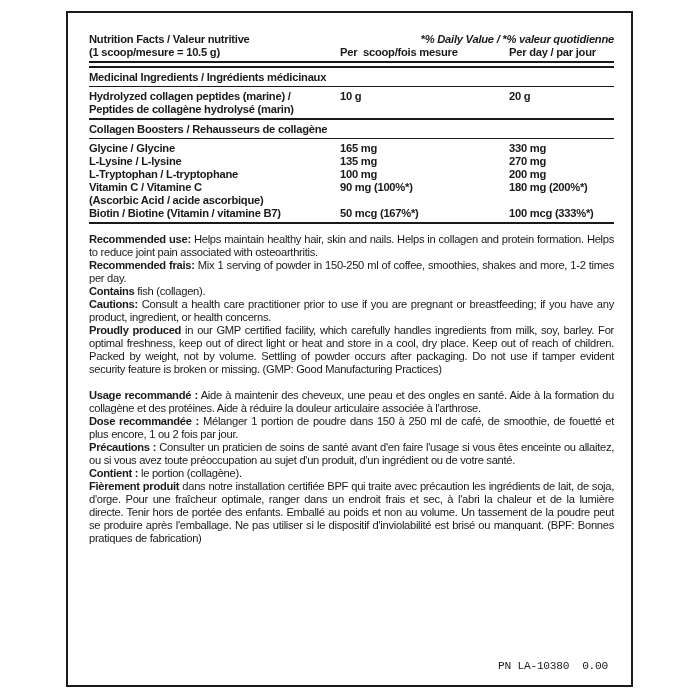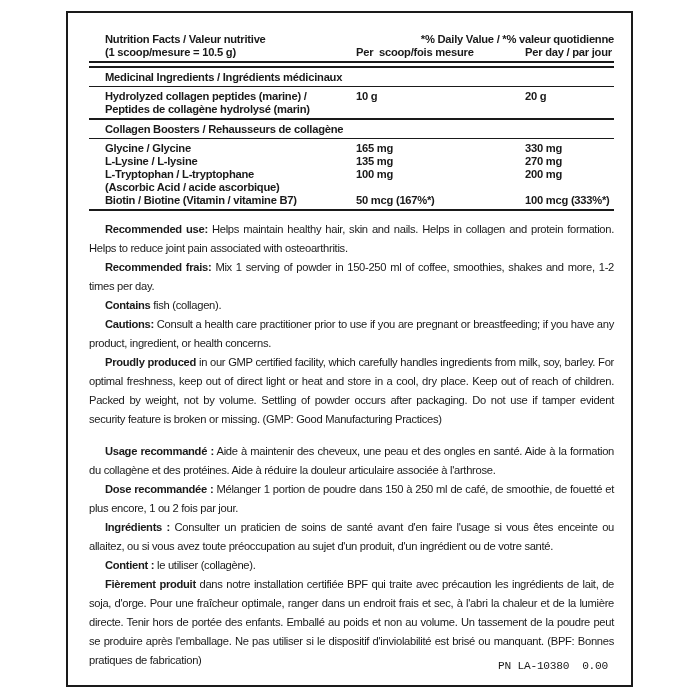--- a/index.html
+++ b/index.html
@@ -2,29 +2,29 @@
 <html><head>
 <meta charset="utf-8">
 <style>
   html, body { margin:0; padding:0; background:#ffffff; }
   body { width:700px; height:700px; position:relative; overflow:hidden;
          font-family:"Liberation Sans", "DejaVu Sans", sans-serif; color:#1a1a1a; }
   .frame { position:absolute; left:66px; top:11px; width:567px; height:676px;
            border:2px solid #1a1a1a; box-sizing:border-box; background:#fff; }
   .panel { position:absolute; left:21px; top:0; width:525px; }
   .t { font-size:11.2px; line-height:13px; letter-spacing:-0.25px; white-space:nowrap; }
-  .b { font-weight:bold;margin-left:16px; }
+  .b { font-weight:bold; }
   .row { position:relative; height:13px; }
   .c1 { position:absolute; left:0; top:0; }
   .c2 { position:absolute; left:251px; top:0; }
   .c3 { position:absolute; left:420px; top:0; }
-  .rt { position:absolute; right:0; top:0; }
+  .rt { position:absolute; right:0; top:0;font-style:italic; }
   .rule-thick { height:2px; background:#1a1a1a; margin:2px 0 3px 0; }
   .rule-thin { height:1px; background:#1a1a1a; margin:2px 0 3px 0; }
-  .para { font-size:11.2px; line-height:19px; letter-spacing:-0.3px; text-align:justify; margin:0; }
+  .para { font-size:11.2px; line-height:13px; letter-spacing:-0.3px; text-align:justify; margin:0; }
   .para .b { font-weight:bold; }
   .pn { position:absolute; right:23px; bottom:13px; font-size:11.2px; letter-spacing:-0.25px;font-family:Liberation Mono, monospace; }
 </style>
 </head>
 <body>
 
 <div class="frame">
   <div class="panel" style="top:20px;">
 
     <div class="row t b">
@@ -68,20 +68,25 @@
       <span class="c1">L-Lysine / L-lysine</span>
       <span class="c2">135 mg</span>
       <span class="c3">270 mg</span>
     </div>
     <div class="row t b">
       <span class="c1">L-Tryptophan / L-tryptophane</span>
       <span class="c2">100 mg</span>
       <span class="c3">200 mg</span>
     </div>
     <div class="row t b">
+      <span class="c1">Vitamin C / Vitamine C</span>
+      <span class="c2">90 mg (100%*)</span>
+      <span class="c3">180 mg (200%*)</span>
+    </div>
+    <div class="row t b">
       <span class="c1">(Ascorbic Acid / acide ascorbique)</span>
       <span class="c2"></span>
       <span class="c3"></span>
     </div>
     <div class="row t b">
       <span class="c1">Biotin / Biotine (Vitamin / vitamine B7)</span>
       <span class="c2">50 mcg (167%*)</span>
       <span class="c3">100 mcg (333%*)</span>
     </div>
     <div class="rule-thick"></div>
@@ -90,20 +95,20 @@
       <p class="para"><span class="b">Recommended use:</span><span> Helps maintain healthy hair, skin and nails. Helps in collagen and protein formation. Helps to reduce joint pain associated with osteoarthritis.</span></p>
       <p class="para"><span class="b">Recommended frais:</span><span> Mix 1 serving of powder in 150-250 ml of coffee, smoothies, shakes and more, 1-2 times per day.</span></p>
       <p class="para"><span class="b">Contains</span><span> fish (collagen).</span></p>
       <p class="para"><span class="b">Cautions:</span><span> Consult a health care practitioner prior to use if you are pregnant or breastfeeding; if you have any product, ingredient, or health concerns.</span></p>
       <p class="para"><span class="b">Proudly produced</span><span> in our GMP certified facility, which carefully handles ingredients from milk, soy, barley. For optimal freshness, keep out of direct light or heat and store in a cool, dry place. Keep out of reach of children. Packed by weight, not by volume. Settling of powder occurs after packaging. Do not use if tamper evident security feature is broken or missing. (GMP: Good Manufacturing Practices)</span></p>
     </div>
 
     <div style="margin-top:13px;">
       <p class="para"><span class="b">Usage recommandé :</span><span> Aide à maintenir des cheveux, une peau et des ongles en santé. Aide à la formation du collagène et des protéines. Aide à réduire la douleur articulaire associée à l'arthrose.</span></p>
       <p class="para"><span class="b">Dose recommandée :</span><span> Mélanger 1 portion de poudre dans 150 à 250 ml de café, de smoothie, de fouetté et plus encore, 1 ou 2 fois par jour.</span></p>
-      <p class="para"><span class="b">Ingrédients :</span><span> Consulter un praticien de soins de santé avant d'en faire l'usage si vous êtes enceinte ou allaitez, ou si vous avez toute préoccupation au sujet d'un produit, d'un ingrédient ou de votre santé.</span></p>
-      <p class="para"><span class="b">Contient :</span><span> le utiliser (collagène).</span></p>
+      <p class="para"><span class="b">Précautions :</span><span> Consulter un praticien de soins de santé avant d'en faire l'usage si vous êtes enceinte ou allaitez, ou si vous avez toute préoccupation au sujet d'un produit, d'un ingrédient ou de votre santé.</span></p>
+      <p class="para"><span class="b">Contient :</span><span> le portion (collagène).</span></p>
       <p class="para"><span class="b">Fièrement produit</span><span> dans notre installation certifiée BPF qui traite avec précaution les ingrédients de lait, de soja, d'orge. Pour une fraîcheur optimale, ranger dans un endroit frais et sec, à l'abri la chaleur et de la lumière directe. Tenir hors de portée des enfants. Emballé au poids et non au volume. Un tassement de la poudre peut se produire après l'emballage. Ne pas utiliser si le dispositif d'inviolabilité est brisé ou manquant. (BPF: Bonnes pratiques de fabrication)</span></p>
     </div>
   </div>
 
   <div class="pn" style="white-space:pre;">PN LA-10380  0.00</div>
 </div>
 
 </body></html>

